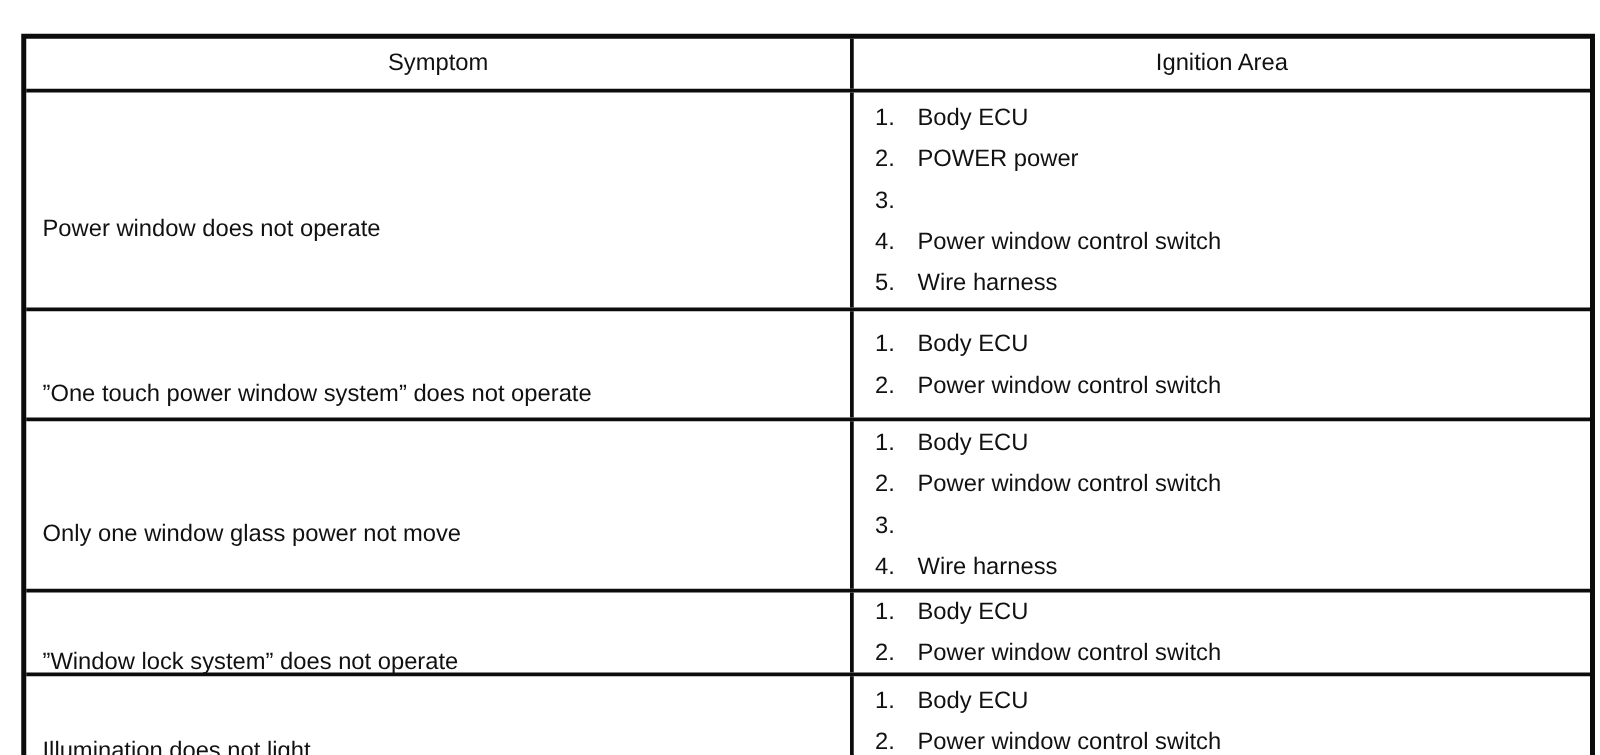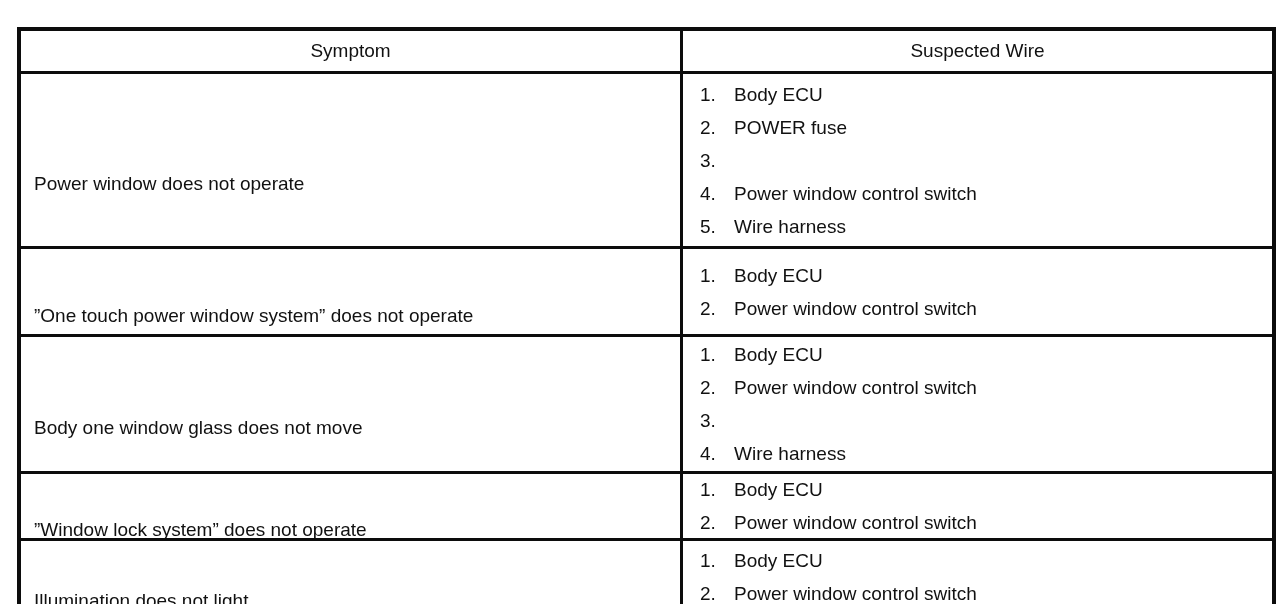--- a/index.html
+++ b/index.html
@@ -83,33 +83,33 @@
   .h-r4 { flex: 1 1 auto; }
 </style>
 </head>
 <body>
 
 <div class="page">
   <div class="trouble-table">
 
     <div class="t-row header-row first h-head">
       <div class="h-cell h-symptom">Symptom</div>
-      <div class="h-cell h-areas">Suspected Wire</div>
+      <div class="h-cell h-areas">Ignition Area</div>
     </div>
 
     <div class="t-row h-r0">
       <div class="cell-symptom">Power window does not operate</div>
       <div class="cell-areas">
         <div class="area-item">
             <span class="area-num">1.</span>
             <span>Body ECU</span>
           </div>
         <div class="area-item">
             <span class="area-num">2.</span>
-            <span>POWER fuse</span>
+            <span>POWER power</span>
           </div>
         <div class="area-item">
             <span class="area-num">3.</span>
           </div>
         <div class="area-item">
             <span class="area-num">4.</span>
             <span>Power window control switch</span>
           </div>
         <div class="area-item">
             <span class="area-num">5.</span>
@@ -126,21 +126,21 @@
             <span>Body ECU</span>
           </div>
         <div class="area-item">
             <span class="area-num">2.</span>
             <span>Power window control switch</span>
           </div>
       </div>
     </div>
 
     <div class="t-row h-r2">
-      <div class="cell-symptom">Body one window glass does not move</div>
+      <div class="cell-symptom">Only one window glass power not move</div>
       <div class="cell-areas">
         <div class="area-item">
             <span class="area-num">1.</span>
             <span>Body ECU</span>
           </div>
         <div class="area-item">
             <span class="area-num">2.</span>
             <span>Power window control switch</span>
           </div>
         <div class="area-item">

